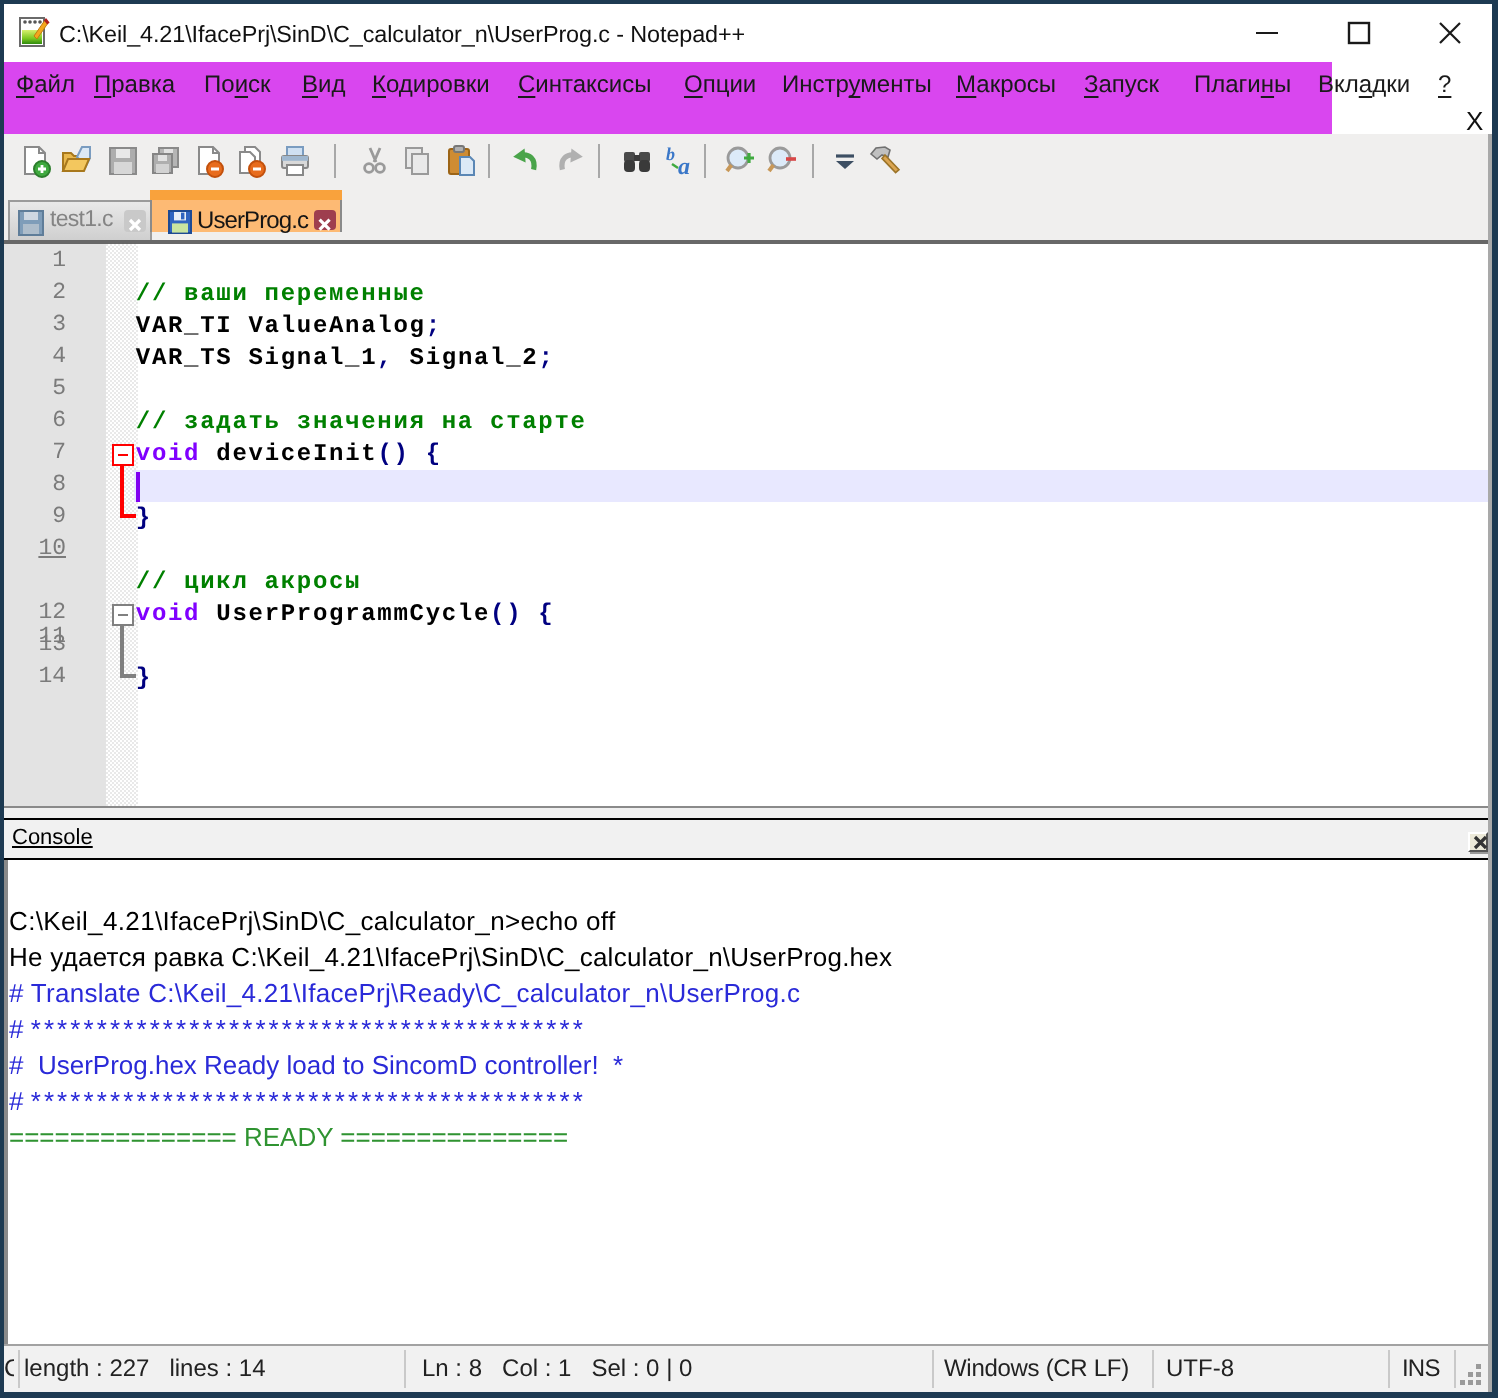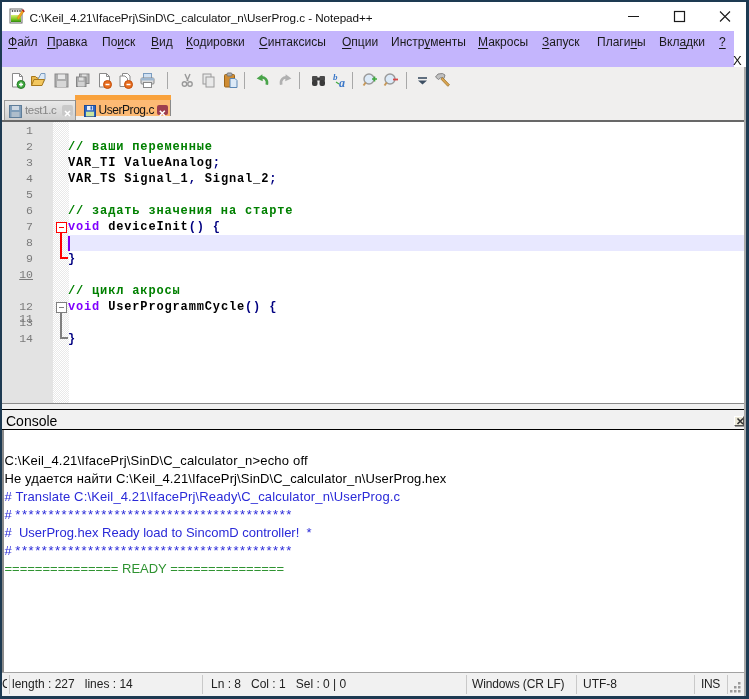--- a/index.html
+++ b/index.html
@@ -13,21 +13,21 @@
   #b-right  { right:0; top:0; width:3px; height:699px; background:#1d3a52; }
   #b-right2 { right:3px; top:67px; width:2px; height:629px; background:#a9a9a9; }
   #b-bot    { left:0; bottom:0; width:749px; height:3px; background:#1d3a52; }
 
   
   #title { left:2px; top:2px; width:744px; height:29px; background:#fff; }
   #title .txt { position:absolute; left:27.5px; top:9px; font-size:11.7px; letter-spacing:-0.05px; color:#111; white-space:pre; }
   .winbtn { position:absolute; top:0; width:46px; height:30px; }
 
   
-  #menu { left:2px; top:31px; width:732px; height:36px; background:#c4b5fd; font-size:12px; color:#1a1a1a; }
+  #menu { left:2px; top:31px; width:664px; height:36px; background:#d946ef; font-size:12px; color:#1a1a1a; }
   #menu span.mi { position:absolute; top:4px; }
   u { text-decoration:underline; text-underline-offset:2px; }
 
   
   #toolbar { left:2px; top:67px; width:744px; height:26px; background:#f0efee; }
   .tsep { position:absolute; top:5px; width:1px; height:17px; background:#a8a8a8; }
   .ticon { position:absolute; top:5px; }
 
   
   #tabbar { left:2px; top:93px; width:744px; height:29px; background:#f0efee; }
@@ -58,21 +58,21 @@
   .fb-red { border:1px solid #ff0000; }
   .fb-gray { border:1px solid #808080; }
   .foldbox .minus { position:absolute; left:2px; top:4px; width:5px; height:1px; }
   .fvert { position:absolute; left:58px; width:2.4px; }
   .fhorz { position:absolute; left:58px; height:2px; }
 
   
   #editorline { left:2px; top:402.5px; width:743px; height:1.5px; background:#8a8a8a; }
   #splitter { left:2px; top:404px; width:743px; height:5px; background:#f0f0f0; }
   #ctitle { left:2px; top:409px; width:744px; height:21px; background:#f1f1f1; border-top:1px solid #000; border-bottom:1px solid #000; }
-  #ctitle .lbl { position:absolute; left:4px; top:3px; font-size:14px; color:#000; }
+  #ctitle .lbl { position:absolute; left:4px; top:3px; font-size:11px; color:#000;text-decoration:underline; }
   #cclose { position:absolute; right:2px; top:5.5px; width:10px; height:10px; background:#ece9d8; border:1px solid #fff; border-right-color:#555; border-bottom-color:#555; box-shadow:1px 1px 0 #999; } #cclose svg { display:block; margin:0.5px 0 0 0.5px; }
   #cbody { left:2px; top:430px; width:743px; height:242px; background:#fff; border-left:2px solid #8a8a8a; }
   #ctext { position:absolute; left:0.5px; top:22px; font-size:13px; line-height:18px; color:#000; white-space:pre; }
   .cb { color:#2a2ad8; }
   .cg { color:#2f9331; }
 
   
   #statusgap { left:2px; top:672px; width:743px; height:1.2px; background:#a2a2a2; }
   #status { left:2px; top:673.2px; width:744px; height:22.8px; background:#f1f1f1; font-size:12px; color:#222; }
   #status span { position:absolute; top:4px; white-space:pre; }
@@ -305,21 +305,21 @@
   <div class="abs" id="ctitle">
     <span class="lbl">Console</span>
     <div id="cclose">
         <svg width="9" height="9">
           <path d="M1.5 1.5 L7 7 M7 1.5 L1.5 7" stroke="#333" stroke-width="1.6"></path>
         </svg>
       </div>
   </div>
   <div class="abs" id="cbody">
     <div id="ctext"><span style="letter-spacing:0.18px">C:\Keil_4.21\IfacePrj\SinD\C_calculator_n&gt;echo off</span>
-<span style="letter-spacing:0.125px">Не удается найти C:\Keil_4.21\IfacePrj\SinD\C_calculator_n\UserProg.hex</span>
+<span style="letter-spacing:0.125px">Не удается равка C:\Keil_4.21\IfacePrj\SinD\C_calculator_n\UserProg.hex</span>
 <span class="cb"><span style="letter-spacing:0.14px"># Translate C:\Keil_4.21\IfacePrj\Ready\C_calculator_n\UserProg.c</span>
 # <span style="letter-spacing:1.55px">******************************************</span>
 #  UserProg.hex Ready load to SincomD controller!  *
 # <span style="letter-spacing:1.55px">******************************************</span></span>
 <span class="cg">=============== READY ===============</span></div>
   </div>
 
   <div class="abs" id="statusgap"></div>
   <div class="abs" id="status">
     <span style="left:0;width:4.5px;overflow:hidden;display:inline-block">C</span>

